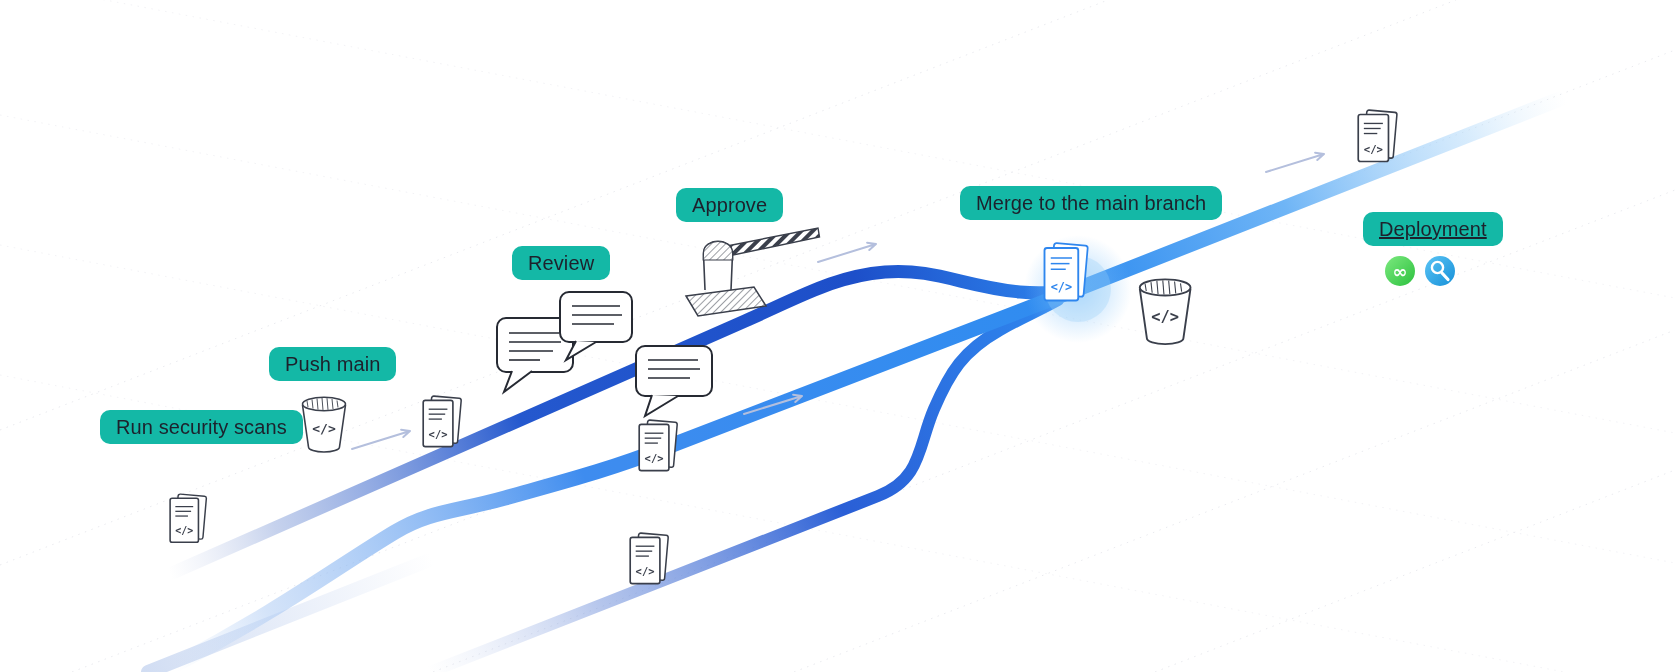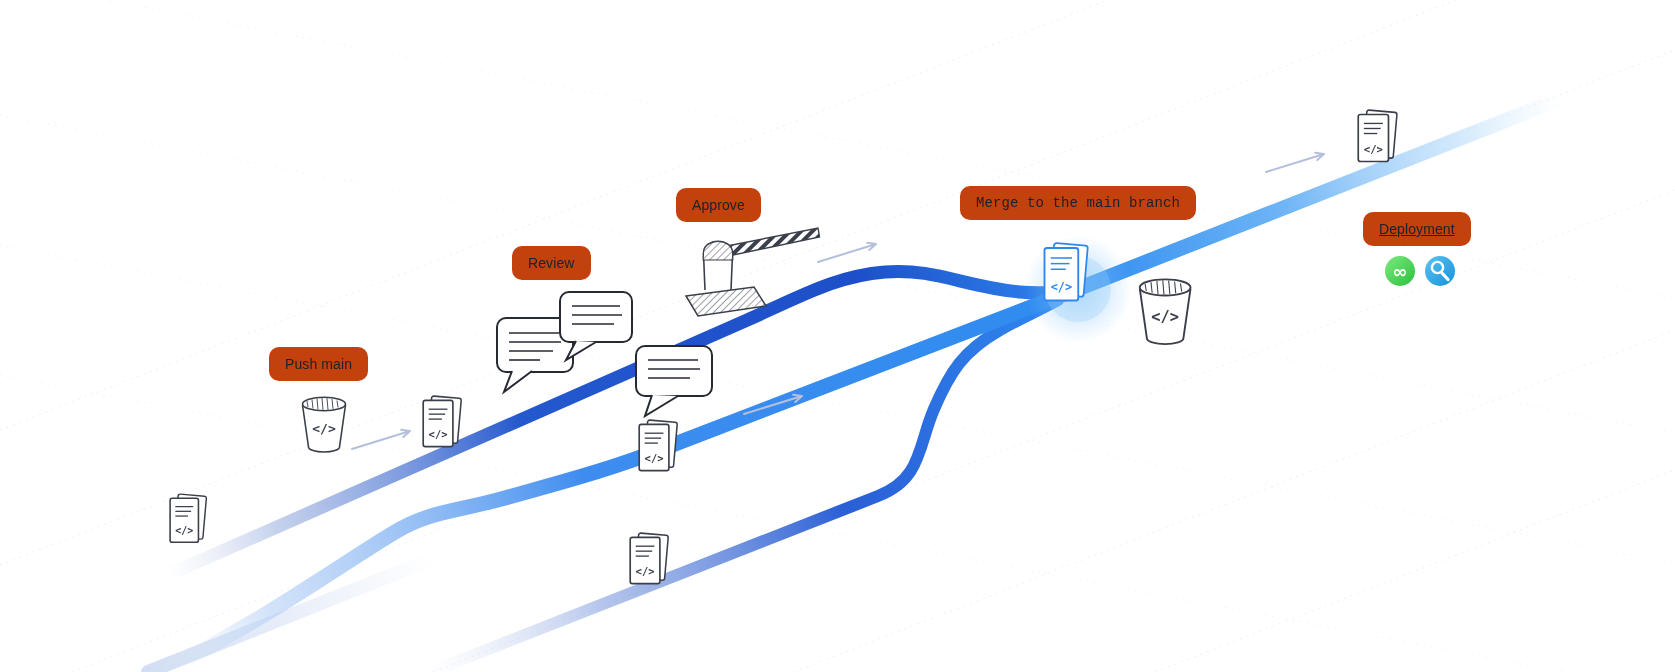--- a/index.html
+++ b/index.html
@@ -6,25 +6,25 @@
   body{
     width:1675px;height:672px;
     background:#ffffff;
     font-family:"Liberation Sans",sans-serif;
     position:relative;overflow:hidden;
   }
   #canvas{position:absolute;inset:0;width:1675px;height:672px;}
   #scene-svg{position:absolute;left:0;top:0;}
   .pill{
     position:absolute;
-    background:#c2410c;
+    background:#14b8a6;
     color:#1d212c;
     border-radius:10px;
     padding:8px 16px;
-    font-size:14px;
+    font-size:20px;
     line-height:18px;
     white-space:nowrap;
     letter-spacing:.1px;
   }
   .doc-glyph{font-family:"DejaVu Sans Mono",monospace;font-size:9.5px;font-weight:bold;}
   .bin-glyph{font-family:"DejaVu Sans Mono",monospace;font-size:13px;font-weight:bold;}
   .inf-glyph{font-family:"DejaVu Sans",sans-serif;font-size:18px;font-weight:bold;}
 </style>
 </head>
 <body>
@@ -210,19 +210,20 @@
   </g>
   <g>
     <circle cx="1440" cy="271" r="15" fill="url(#gradBlueIcon)"></circle>
     <g stroke="#ffffff" fill="none" stroke-linecap="round">
       <circle cx="1437.5" cy="267.5" r="5.6" stroke-width="2.4"></circle>
       <line x1="1442" y1="273" x2="1448" y2="279.5" stroke-width="3.2"></line>
     </g>
   </g>
 </svg>
 
+<div class="pill" style="left:100px;top:410px;">Run security scans</div>
 <div class="pill" style="left:269px;top:347px;">Push main</div>
 <div class="pill" style="left:512px;top:246px;">Review</div>
 <div class="pill" style="left:676px;top:188px;">Approve</div>
-<div class="pill" style="left:960px;top:186px;font-family:Liberation Mono, monospace;">Merge to the main branch</div>
+<div class="pill" style="left:960px;top:186px;">Merge to the main branch</div>
 <div class="pill" style="left:1363px;top:212px;text-decoration:underline;">Deployment</div>
 
 </div>
 
 </body></html>

